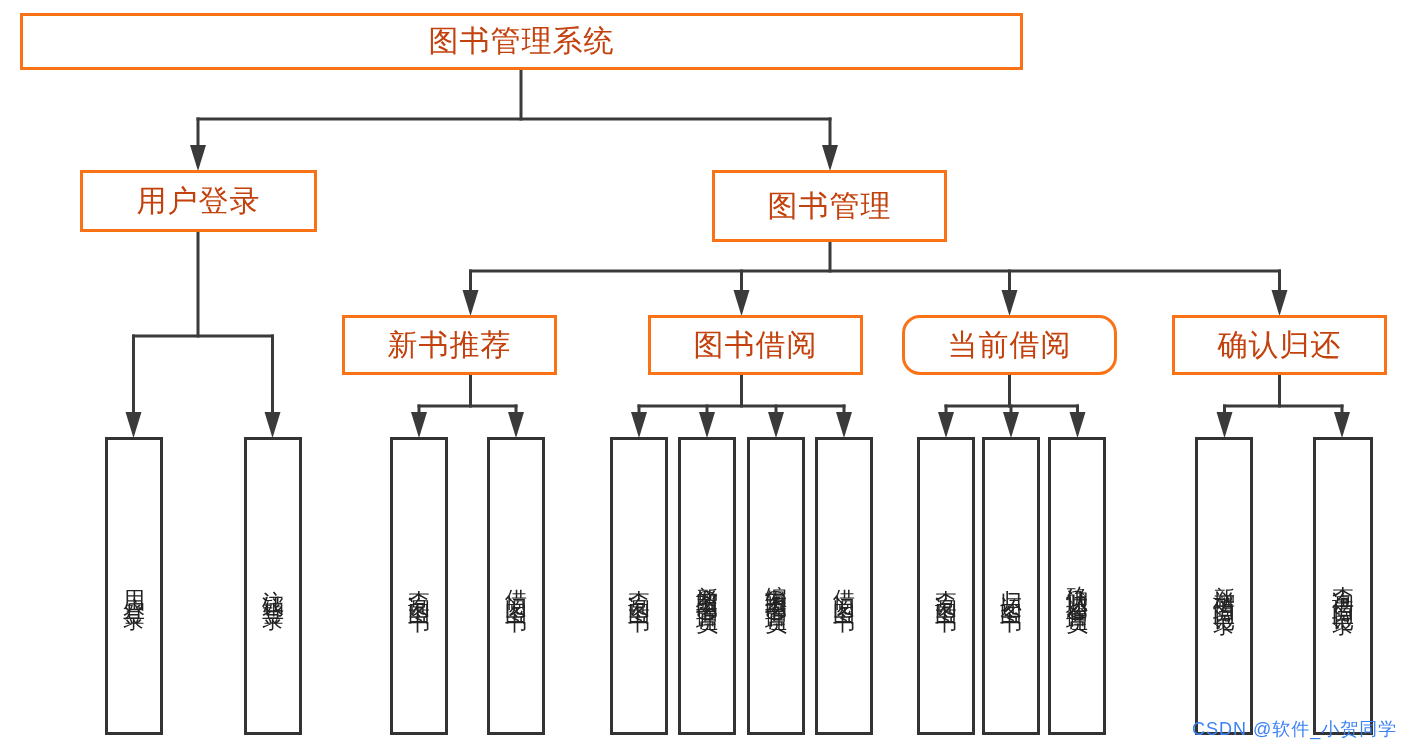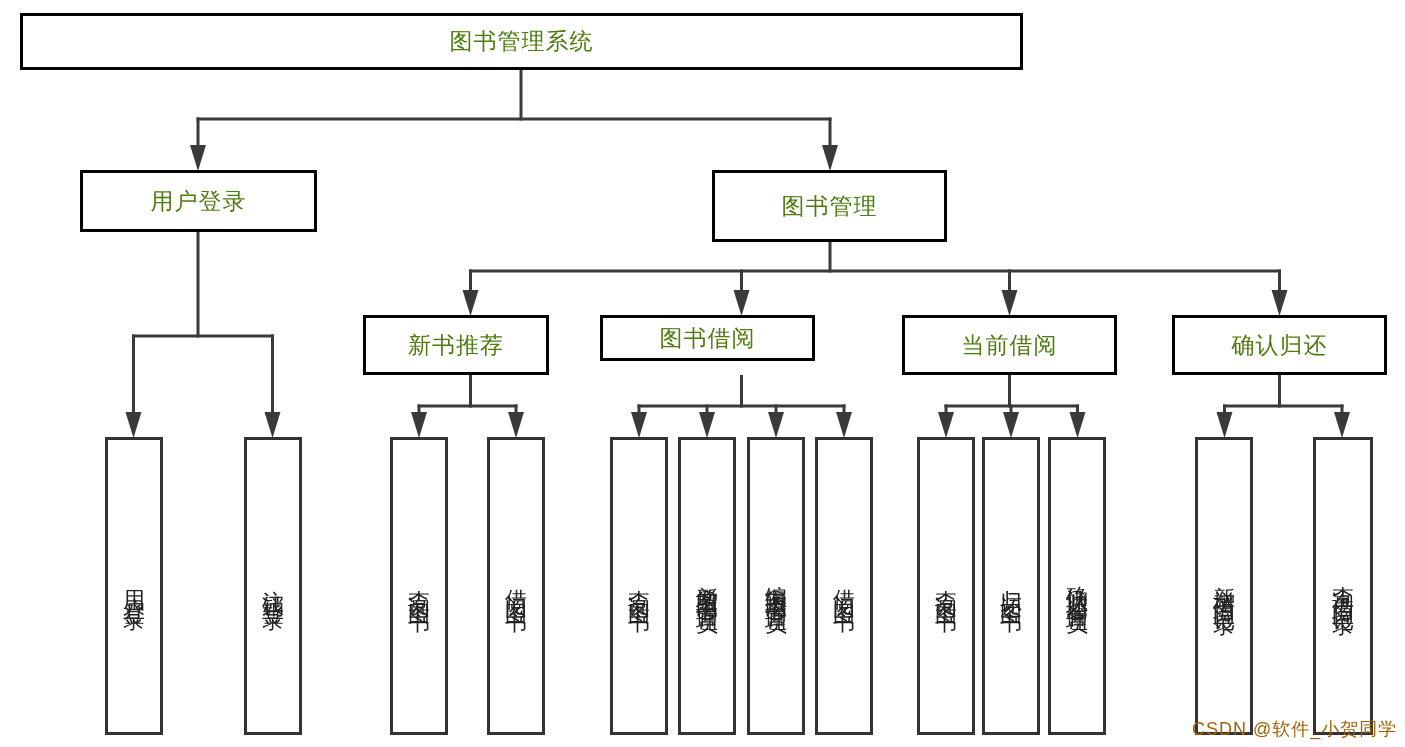--- a/index.html
+++ b/index.html
@@ -8,47 +8,47 @@
     width:1405px;height:747px;
     background:#ffffff;
     font-family:"Liberation Sans","DejaVu Sans",sans-serif;
     color:#222;
     overflow:hidden;
   }
   svg.wires{position:absolute;left:0;top:0;z-index:1;}
   .box{
     position:absolute;
     box-sizing:border-box;
-    border:3px solid #000000;
+    border:3px solid #f97316;
     background:#ffffff;
     display:flex;align-items:center;justify-content:center;
-    font-size:23px;
+    font-size:30px;
     letter-spacing:1px;
-    color:#4d7c0f;
+    color:#c2410c;
     z-index:2;
   }
   .vbox{
     position:absolute;
     box-sizing:border-box;
     border:3px solid #333333;
     background:#ffffff;
     writing-mode:vertical-rl;
     display:flex;align-items:center;justify-content:center;
     font-size:22px;
     letter-spacing:7px;
     color:#222;
     z-index:2;
     text-align:center;
   }
   .watermark{
     position:absolute;
     left:1192px;top:717px;
     font-size:18px;
     letter-spacing:1px;
-    color:#a16207;
+    color:#3b82f6;
     z-index:5;
     white-space:nowrap;
     text-align:right;
   }
 </style>
 </head>
 <body>
 
 <div class="canvas">
 
@@ -116,23 +116,23 @@
       <polygon points="1224.5,438 1216.5,412 1232.5,412"></polygon>
       <polygon points="1342,438 1334,412 1350,412"></polygon>
     </g>
   </svg>
 
   <div class="box" style="left:20px;top:13px;width:1003px;height:57px;">图书管理系统</div>
 
   <div class="box" style="left:80px;top:170px;width:237px;height:62px;">用户登录</div>
   <div class="box" style="left:712px;top:170px;width:235px;height:72px;">图书管理</div>
 
-  <div class="box" style="left:363px;top:315px;width:186px;height:60px;">新书推荐</div>
-  <div class="box" style="left:600px;top:315px;width:215px;height:46px;text-align:right;">图书借阅</div>
-  <div class="box" style="left:902px;top:315px;width:215px;height:60px;">当前借阅</div>
+  <div class="box" style="left:342px;top:315px;width:215px;height:60px;">新书推荐</div>
+  <div class="box" style="left:648px;top:315px;width:215px;height:60px;text-align:right;">图书借阅</div>
+  <div class="box" style="left:902px;top:315px;width:215px;height:60px;border-radius:18px;">当前借阅</div>
   <div class="box" style="left:1172px;top:315px;width:215px;height:60px;">确认归还</div>
 
   <div class="vbox" style="left:105px;top:437px;width:58px;height:298px;">用户登录</div>
   <div class="vbox" style="left:244px;top:437px;width:58px;height:298px;">注销登录</div>
 
   <div class="vbox" style="left:390px;top:437px;width:58px;height:298px;">查询图书</div>
   <div class="vbox" style="left:487px;top:437px;width:58px;height:298px;">借阅图书</div>
 
   <div class="vbox" style="left:610px;top:437px;width:58px;height:298px;">查询图书</div>
   <div class="vbox" style="left:678px;top:437px;width:58px;height:298px;letter-spacing:4px;">新增图书（管理员）</div>

